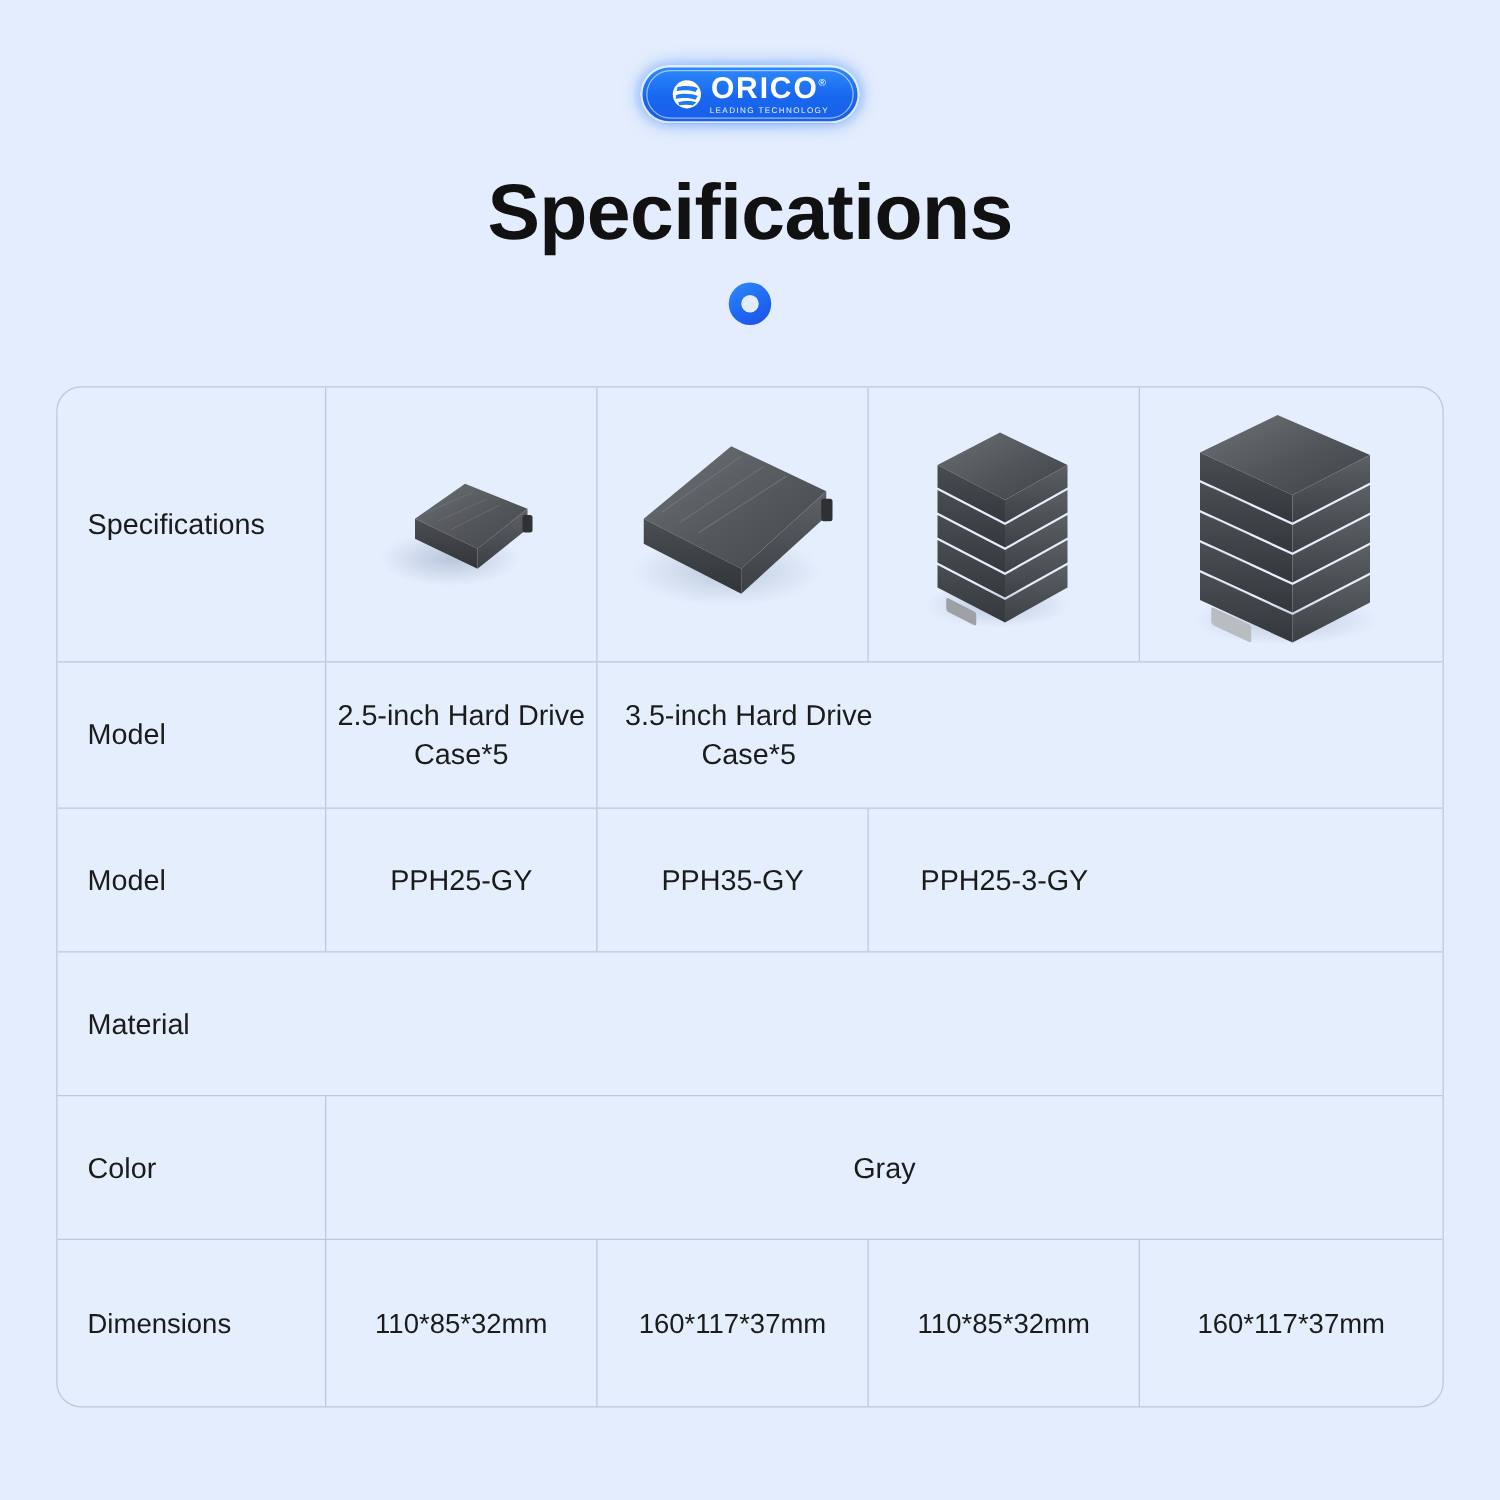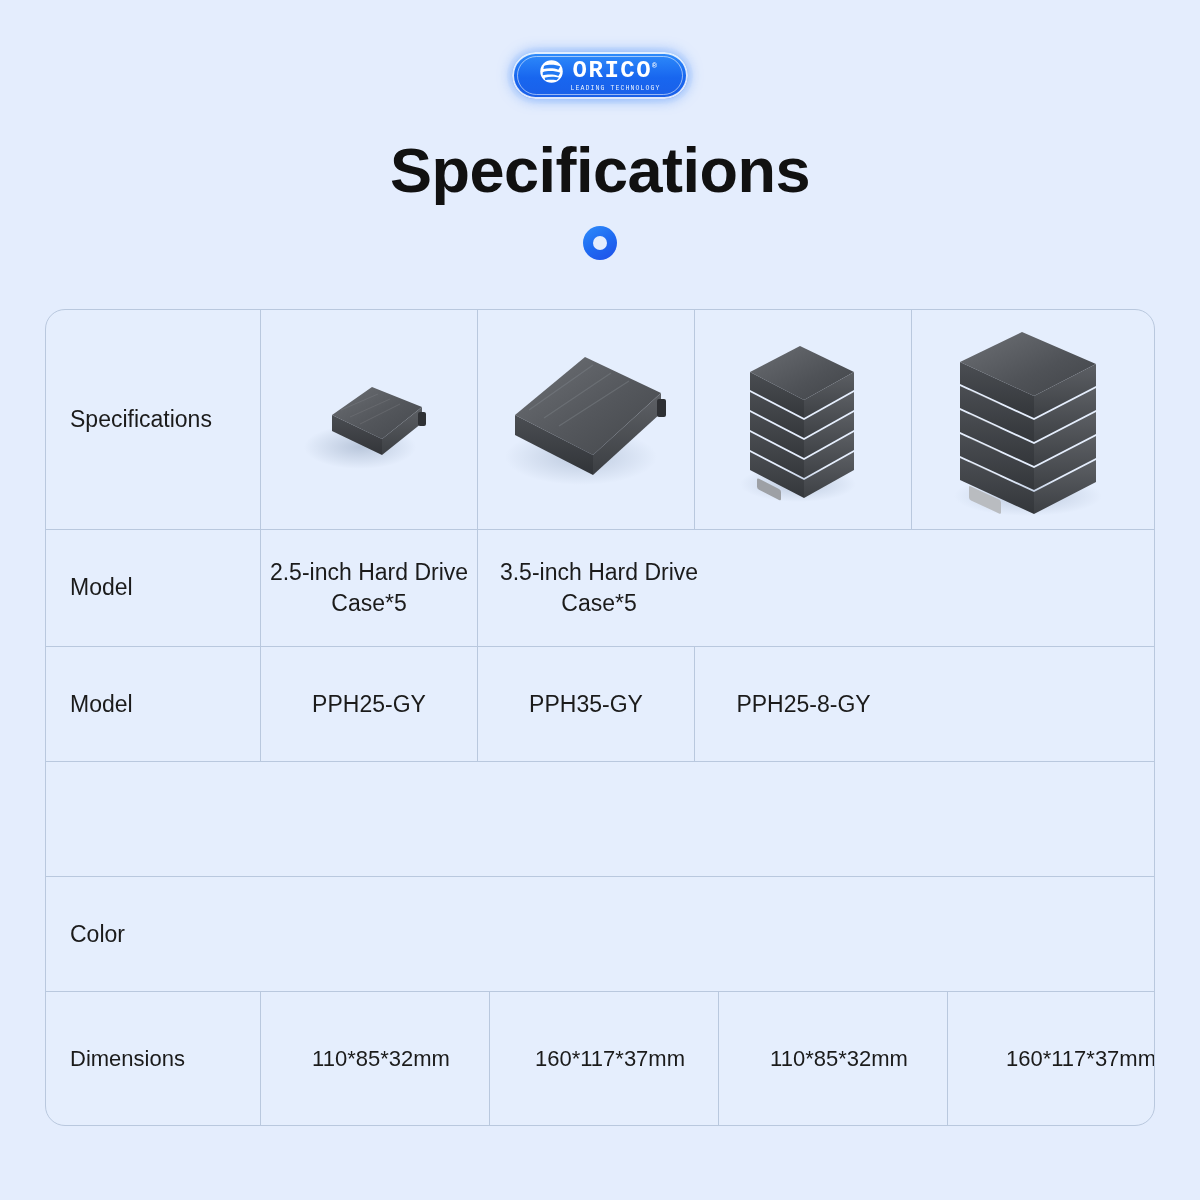--- a/index.html
+++ b/index.html
@@ -42,24 +42,24 @@
   }
   .logo-inner {
     position: absolute;
     top: 4px; left: 5px; right: 5px; bottom: 4px;
     border-radius: 20px;
     border: 1px solid rgba(255,255,255,0.55);
     pointer-events: none;
   }
   .logo-content {
     display: flex;
+    align-items: center;
     gap: 6px;
     position: relative;
     z-index: 2;
-    font-family: Liberation Mono, monospace;
   }
   .logo-globe {
     width: 25px;
     height: 25px;
     flex: 0 0 25px;
   }
   .logo-texts {
     display: flex;
     flex-direction: column;
     align-items: center;
@@ -130,21 +130,21 @@
     border-radius: 20px;
     border: 1px solid #b9c8de;
     background: #e5eefd;
     overflow: hidden;
     box-sizing: border-box;
   }
   .row {
     display: flex;
     border-bottom: 1px solid #b9c8de;
   }
-  .row:last-child { border-bottom: none; gap: 12px; }
+  .row:last-child { border-bottom: none; }
 
   .cell {
     box-sizing: border-box;
     border-right: 1px solid #b9c8de;
     display: flex;
     align-items: center;
     justify-content: center;
     text-align: center;
     color: #1b1b1b;
     padding: 4px 8px;
@@ -383,28 +383,30 @@
   <div class="row row-name">
     <div class="cell c-label">Model</div>
     <div class="cell c3">2.5-inch Hard Drive Case*5</div>
     <div class="cell c4">3.5-inch Hard Drive Case*5</div>
   </div>
 
   <div class="row row-model">
     <div class="cell c-label">Model</div>
     <div class="cell c1">PPH25-GY</div>
     <div class="cell c2">PPH35-GY</div>
-    <div class="cell c3">PPH25-8-GY</div>
+    <div class="cell c3">PPH25-3-GY</div>
   </div>
 
   <div class="row row-material">
+    <div class="cell c-label">Material</div>
   </div>
 
   <div class="row row-color">
     <div class="cell c-label">Color</div>
+    <div class="cell c-span4">Gray</div>
   </div>
 
   <div class="row row-dims">
     <div class="cell c-label">Dimensions</div>
     <div class="cell c1">110*85*32mm</div>
     <div class="cell c2">160*117*37mm</div>
     <div class="cell c3">110*85*32mm</div>
     <div class="cell c4">160*117*37mm</div>
   </div>
 

